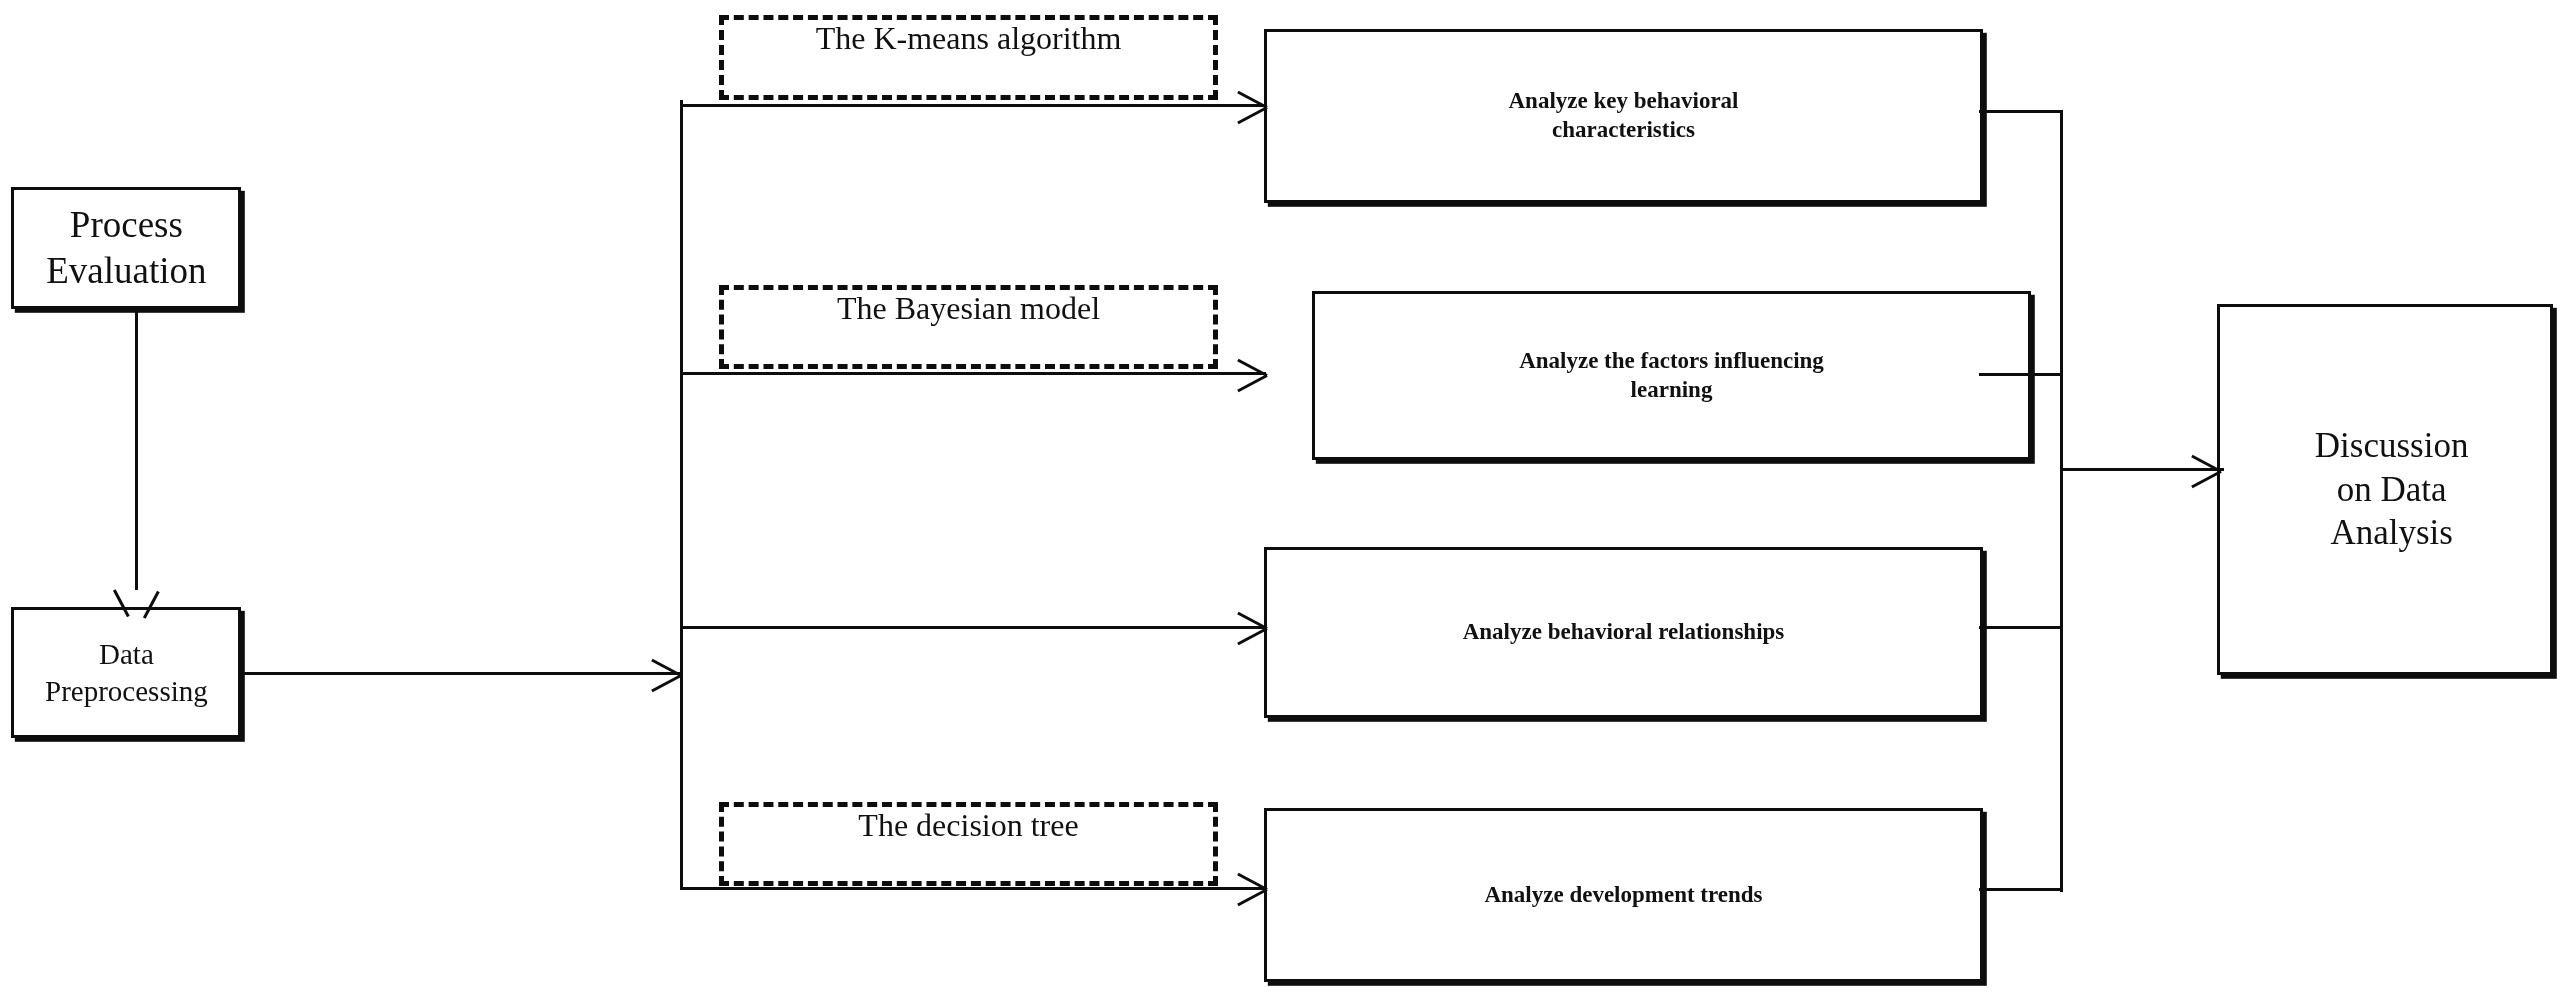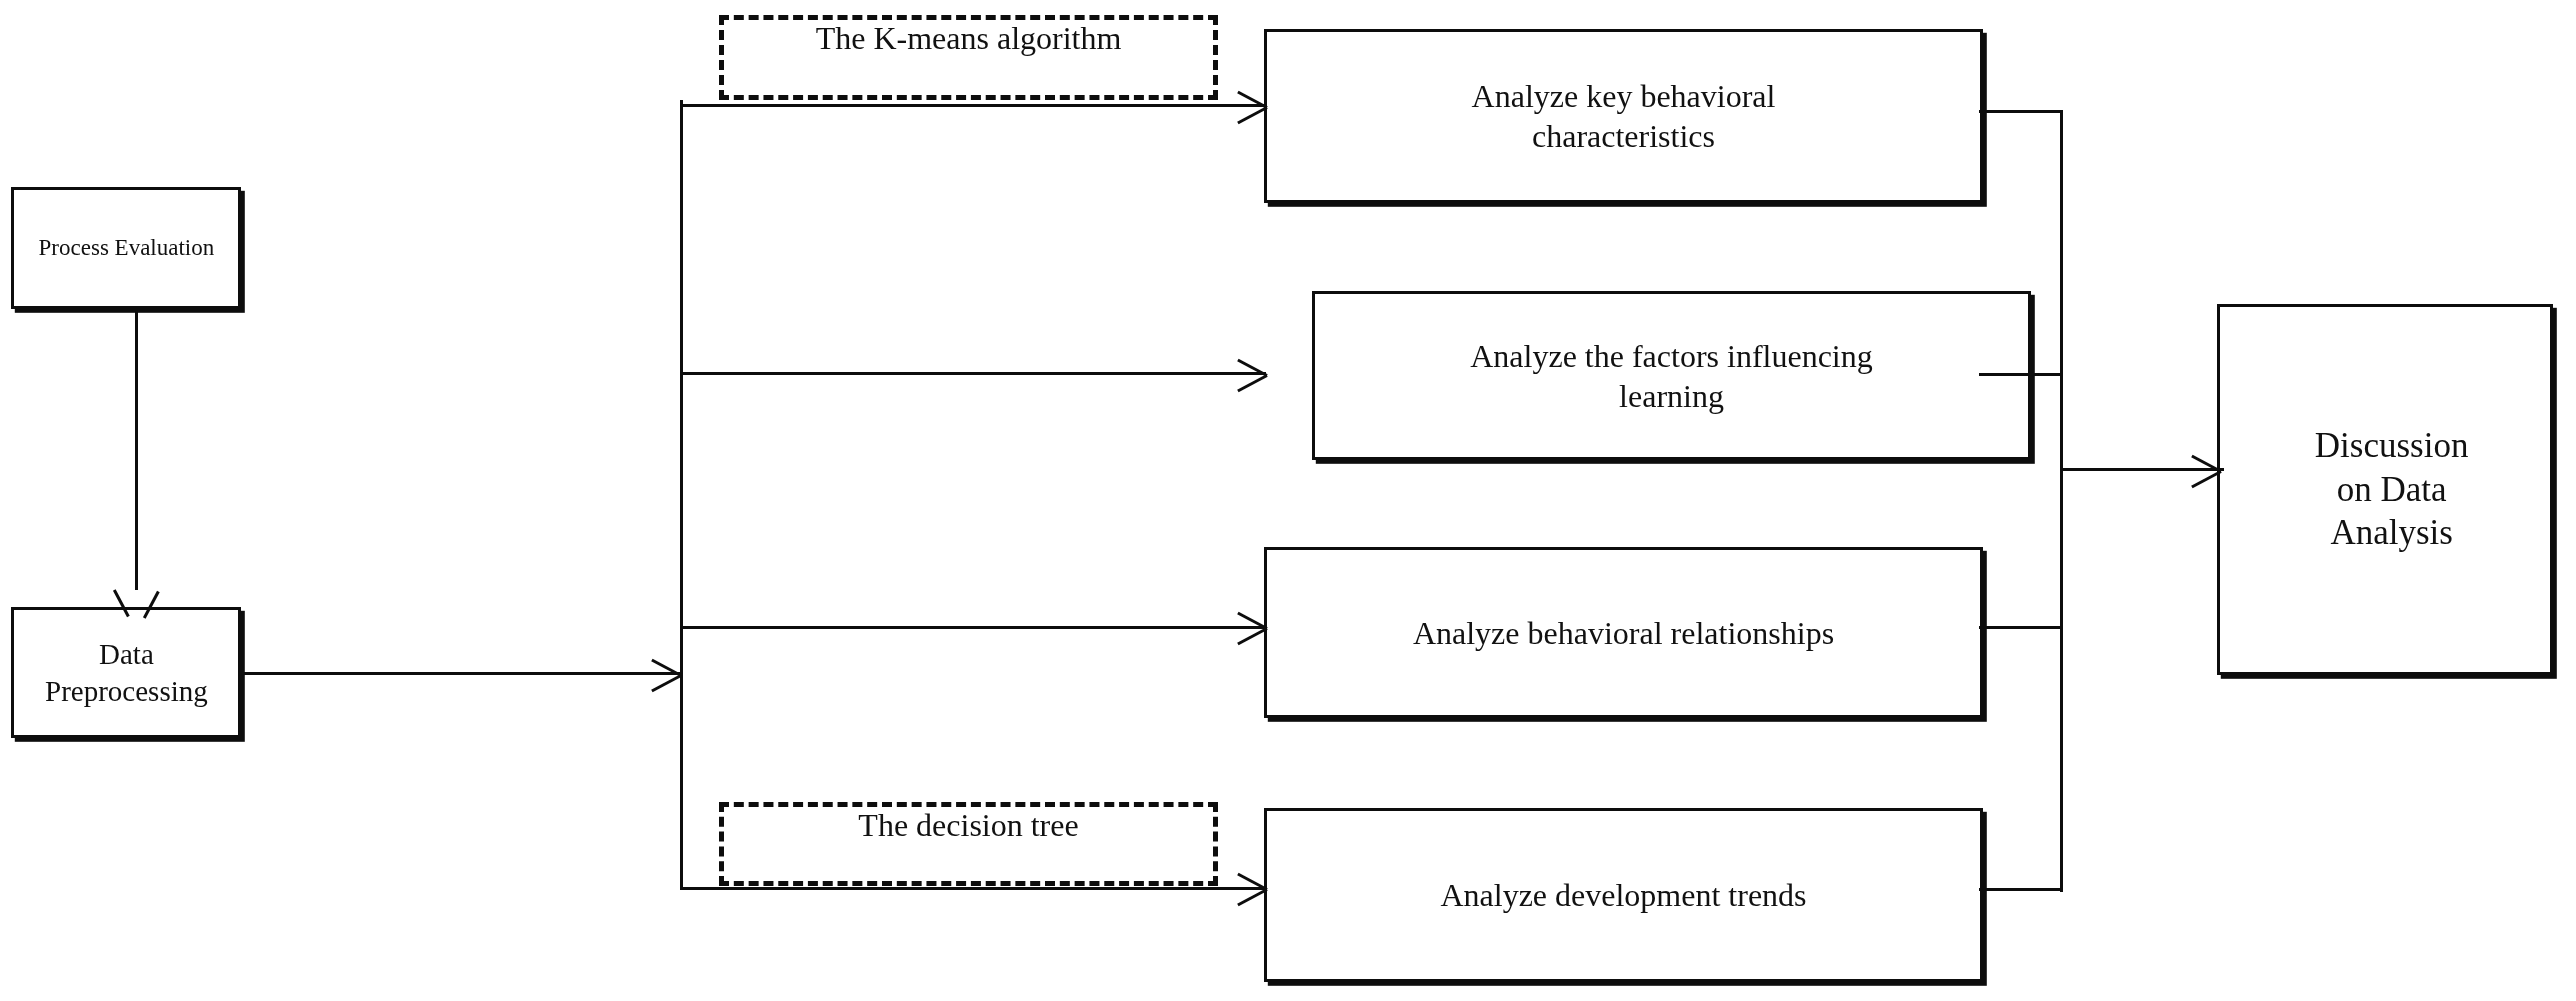--- a/index.html
+++ b/index.html
@@ -30,23 +30,23 @@
     padding: 3px 10.7px;
   }
   .node.shadowed {
     box-shadow: 3.8px 3.8px 0 0 #0d0d0d;
   }
   .node .label {
     display: block;
     width: 100%;
     white-space: pre-line;
   }
-  .node-process-evaluation { font-size: 23px; }
+  .node-process-evaluation { font-size: 37px; }
   .node-data-preprocessing { font-size: 29px; }
-  .node-analysis          { font-size: 32px; }
+  .node-analysis          { font-size: 23px; font-weight: bold; }
   .node-discussion        { font-size: 35px; padding-left: 24px; }
 
   .tag {
     position: absolute;
     box-sizing: border-box;
     border: 5.3px dashed #0d0d0d;
     background: #ffffff;
     display: flex;
     justify-content: center;
     text-align: center;
@@ -130,20 +130,23 @@
   <div class="arrowhead right" style="left:1267px; top:106px;">
       <i class="a"></i>
       <i class="b"></i>
     </div>
 
   <div class="node node-analysis shadowed" style="left:1264px; top:29px; width:719px; height:174px;">
     <span class="label">Analyze key behavioral
 characteristics</span>
   </div>
 
+  <div class="tag" style="left:719px; top:285px; width:499px; height:84px;">
+    <span class="label">The Bayesian model</span>
+  </div>
   <div class="hline" style="left:680px; top:372px; width:586px;"></div>
   <div class="arrowhead right" style="left:1267px; top:374px;">
       <i class="a"></i>
       <i class="b"></i>
     </div>
 
   <div class="node node-analysis shadowed" style="left:1264px; top:291px; width:719px; height:169px;margin-left:48px;">
     <span class="label">Analyze the factors influencing
 learning</span>
   </div>

